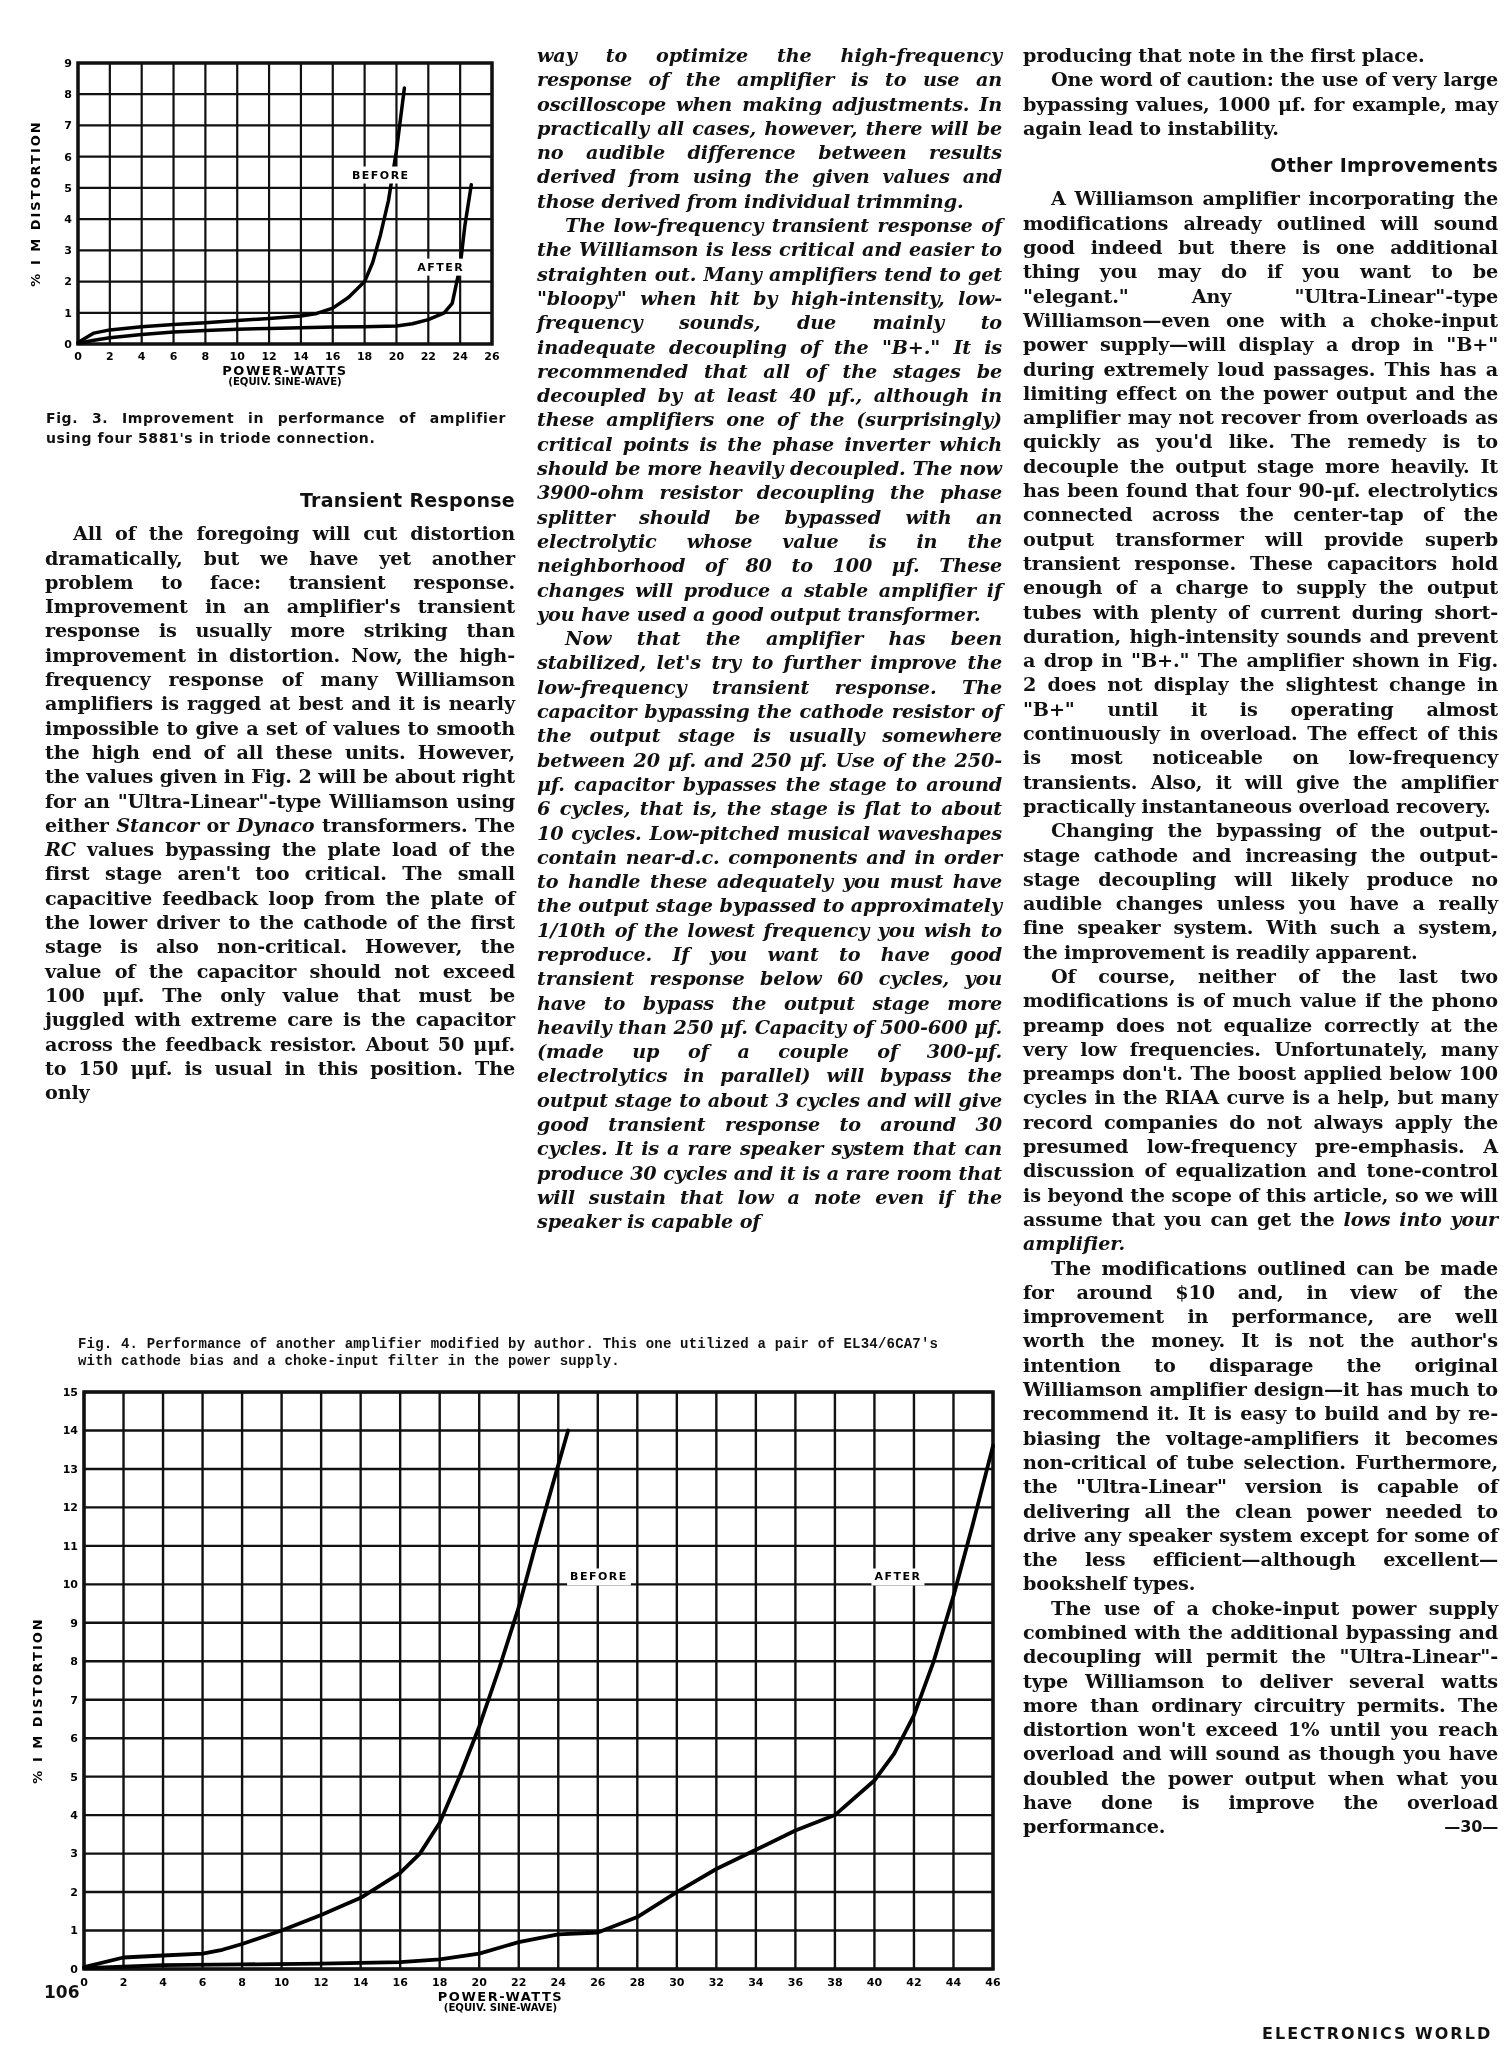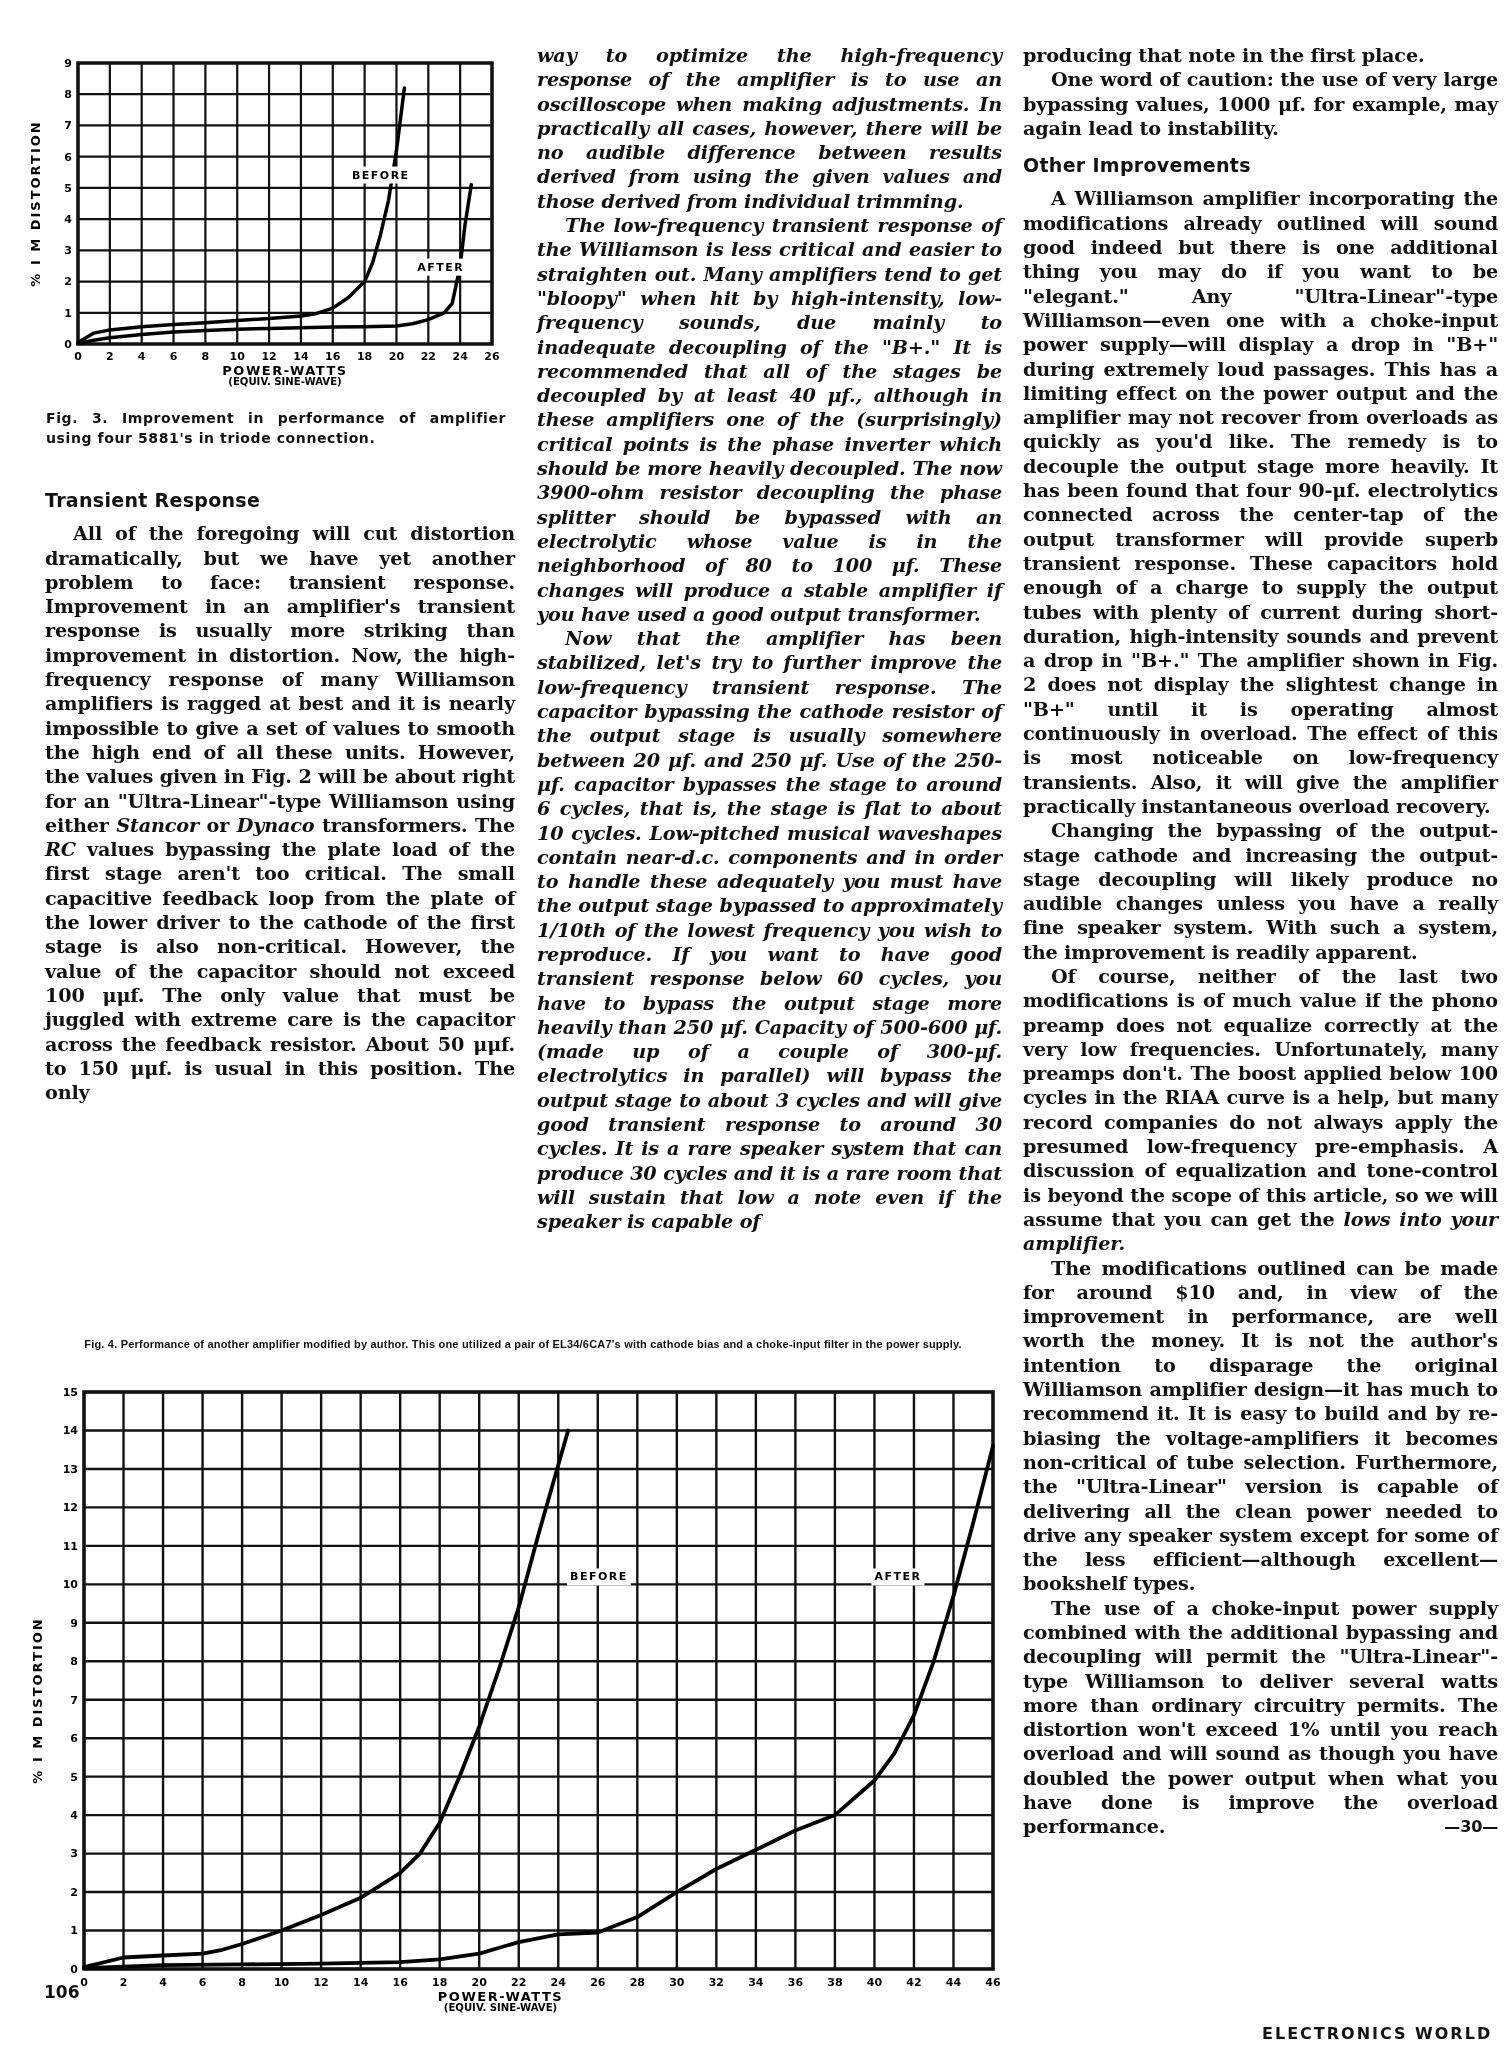--- a/index.html
+++ b/index.html
@@ -1,22 +1,22 @@
 <!DOCTYPE html>
 <html><head>
 <meta charset="utf-8">
 <style>
   html, body { margin:0; padding:0; background:#ffffff; }
   body { width:1509px; height:2065px; position:relative; overflow:hidden; color:#111; }
   .col { position:absolute; font-family: "DejaVu Serif", "Liberation Serif", serif; font-weight:bold; font-size:19.2px; line-height:24.3px; text-align:justify; letter-spacing:-0.15px; }
   .col p { margin:0; text-indent:28px; }
   .col p.noindent { text-indent:0; }
-  .col h3 { margin:12px 0 10px 0; font-family:"DejaVu Sans","Liberation Sans",sans-serif; font-weight:bold; font-size:19px; text-align:left; letter-spacing:0.3px; }
+  .col h3 { margin:12px 0 10px 0; font-family:"DejaVu Sans","Liberation Sans",sans-serif; font-weight:bold; font-size:19px; text-align:right; letter-spacing:0.3px; }
   .caption { position:absolute; font-family:"DejaVu Sans","Liberation Sans",sans-serif; font-weight:bold; font-size:14px; line-height:20px; text-align:justify; letter-spacing:0.6px; }
-  .caption4 { position:absolute; font-family:Liberation Sans, sans-serif; font-weight:bold; font-size:11px; line-height:17px; text-align:center; letter-spacing:0.2px; }
+  .caption4 { position:absolute; font-family:Liberation Mono, monospace; font-weight:bold; font-size:14px; line-height:17px; letter-spacing:0.2px; }
   .chart { position:absolute; }
   .chart svg { display:block; overflow:visible; }
   .footer-left { position:absolute; left:44px; top:1982px; font-family:"DejaVu Sans","Liberation Sans",sans-serif; font-weight:bold; font-size:17px; }
   .footer-right { position:absolute; left:1262px; top:2024px; font-family:"DejaVu Sans","Liberation Sans",sans-serif; font-weight:bold; font-size:16px; letter-spacing:2px; }
   i { font-style:italic; }
   .endmark { float:right; font-family:"DejaVu Sans","Liberation Sans",sans-serif; font-size:16px; }
 </style>
 </head>
 <body>
 

